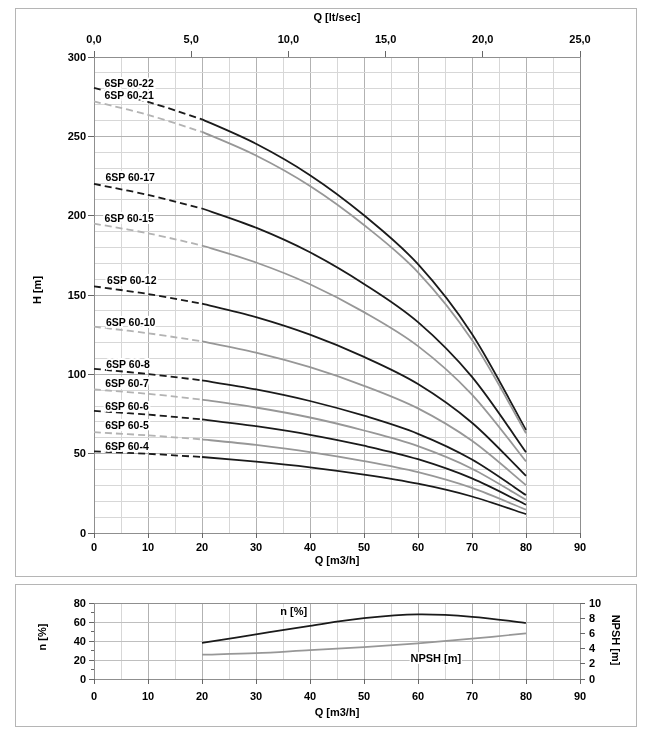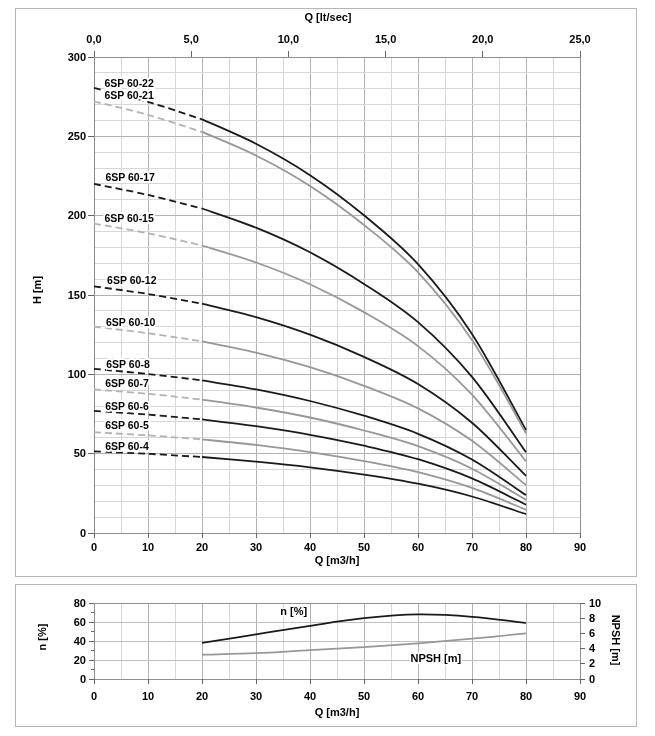--- a/index.html
+++ b/index.html
@@ -241,21 +241,21 @@
       <g fill="none">
         <path d="M202.0,642.9C211.0,641.5 238.0,637.2 256.0,634.4C274.0,631.5 292.0,628.5 310.0,625.8C328.0,623.1 346.0,620.1 364.0,618.2C382.0,616.3 400.0,614.6 418.0,614.4C436.0,614.2 454.0,615.3 472.0,616.8C490.0,618.2 517.0,621.9 526.0,623.0" stroke="#1a1a1a" stroke-width="1.7"></path>
         <path d="M202.0,654.7C211.0,654.4 238.0,653.9 256.0,653.2C274.0,652.4 292.0,651.1 310.0,650.1C328.0,649.1 346.0,648.2 364.0,647.1C382.0,645.9 400.0,644.7 418.0,643.3C436.0,641.9 454.0,640.4 472.0,638.7C490.0,637.1 517.0,634.3 526.0,633.4" stroke="#979797" stroke-width="1.7"></path>
       </g>
       <g>
         <text x="293.8" y="614.575" class="annlab" text-anchor="middle">n [%]</text>
         <text x="435.82" y="661.6" class="annlab" text-anchor="middle">NPSH [m]</text>
       </g>
     </svg>
 
-  <span class="axis-title" style="left:328px;top:17px;">Q [lt/sec]</span>
+  <span class="axis-title" style="left:337px;top:17px;">Q [lt/sec]</span>
 
   <span class="axis-title rot-ccw" style="left:37px;top:290px;">H [m]</span>
 
   <span class="axis-title" style="left:337px;top:560px;">Q [m3/h]</span>
 
   <span class="axis-title rot-ccw" style="left:42px;top:637px;">n [%]</span>
 
   <span class="axis-title rot-cw" style="left:616px;top:640px;">NPSH [m]</span>
 
   <span class="axis-title" style="left:337px;top:712px;">Q [m3/h]</span>

